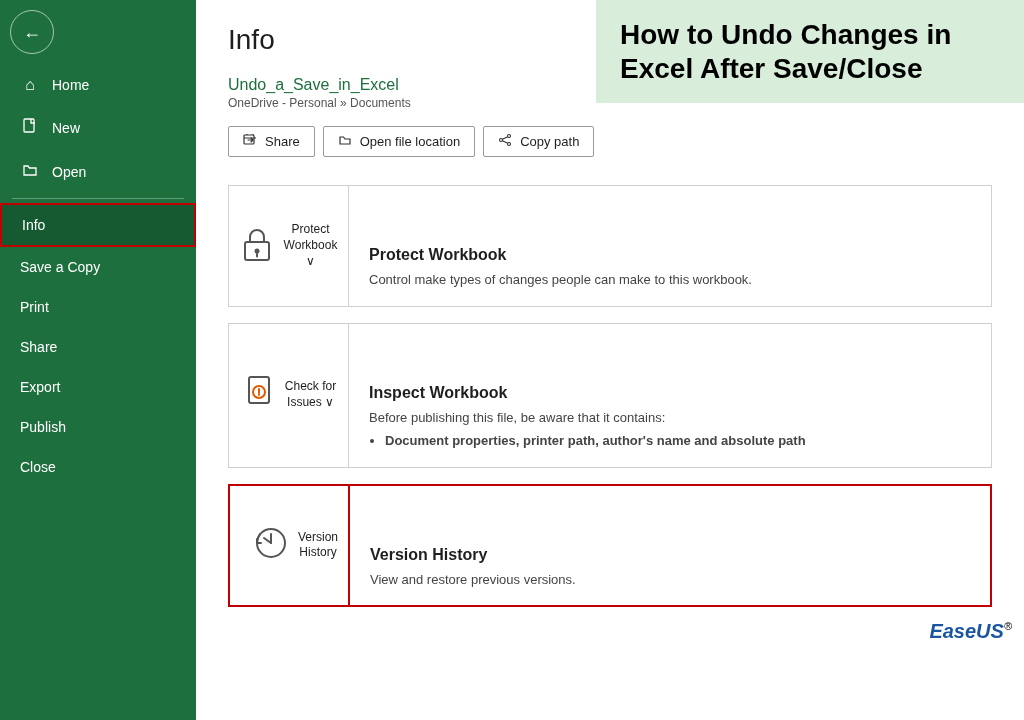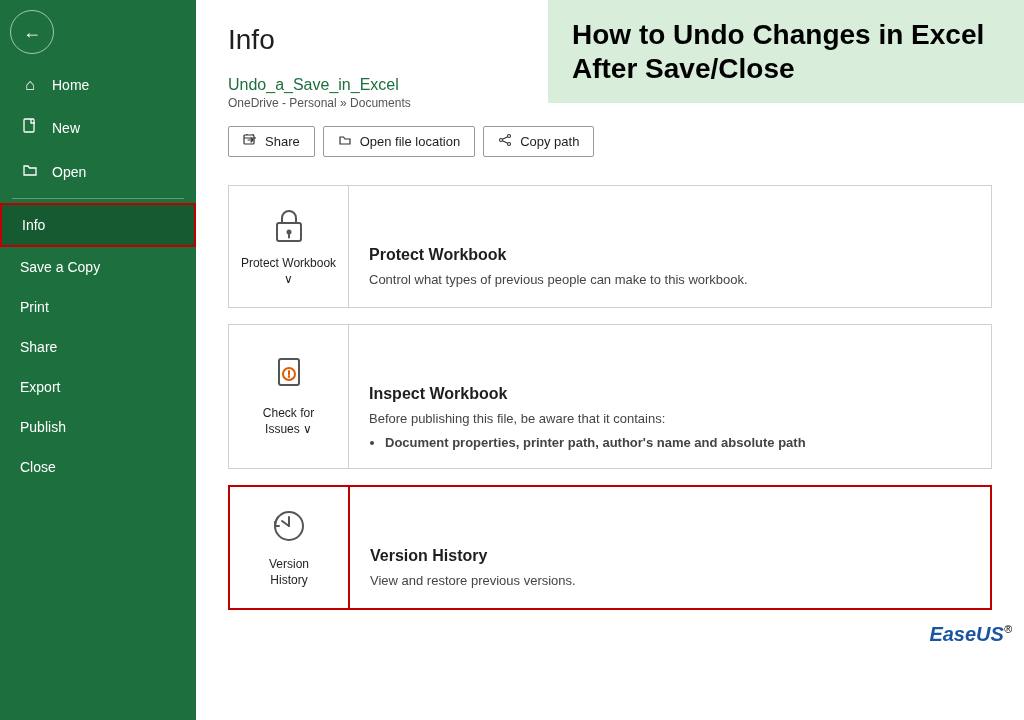--- a/index.html
+++ b/index.html
@@ -71,21 +71,21 @@
       height: 720px;
       overflow-y: auto;
       position: relative;
     }
 
     
     .banner-overlay {
       position: absolute;
       top: 0;
       right: 0;
-      width: 476px;
+      width: 428px;
       background: #d8edda;
       padding: 18px 24px 18px 24px;
       z-index: 10;
     }
     .banner-overlay h1 {
       font-size: 28px;
       font-weight: 900;
       color: #000;
       line-height: 1.2;
     }
@@ -144,21 +144,21 @@
       border: 1px solid #d0d0d0;
     }
     .info-section.highlighted {
       border: 2px solid #c00000;
     }
 
     .section-icon-area {
       width: 120px;
       min-width: 120px;
       display: flex;
-      flex-direction: column;
+      flex-direction: row;
       align-items: center;
       justify-content: center;
       padding: 20px 10px;
       background: #fff;
       border-right: 1px solid #d0d0d0;
       gap: 8px;
     }
     .info-section.highlighted .section-icon-area {
       border-right: 2px solid #c00000;
       justify-content: flex-end;
@@ -319,21 +319,21 @@
             <path d="M18 28.5v3" stroke="#555" stroke-width="2" stroke-linecap="round"></path>
           </svg>
         </span>
         <div class="section-icon-label">
           <span>Protect
 Workbook ∨</span>
         </div>
       </div>
       <div class="section-content">
         <div class="section-title">Protect Workbook</div>
-        <div class="section-desc">Control what types of previous people can make to this workbook.</div>
+        <div class="section-desc">Control make types of changes people can make to this workbook.</div>
       </div>
     </div>
 
     <div class="info-section">
       <div class="section-icon-area">
         <span>
           <svg width="36" height="38" viewBox="0 0 36 38" fill="none">
             <rect x="8" y="3" width="20" height="26" rx="2" stroke="#555" stroke-width="2" fill="none"></rect>
             <circle cx="18" cy="18" r="6" stroke="#e05a00" stroke-width="2" fill="none"></circle>
             <path d="M18 15v4M18 20.5v.5" stroke="#e05a00" stroke-width="2" stroke-linecap="round"></path>

